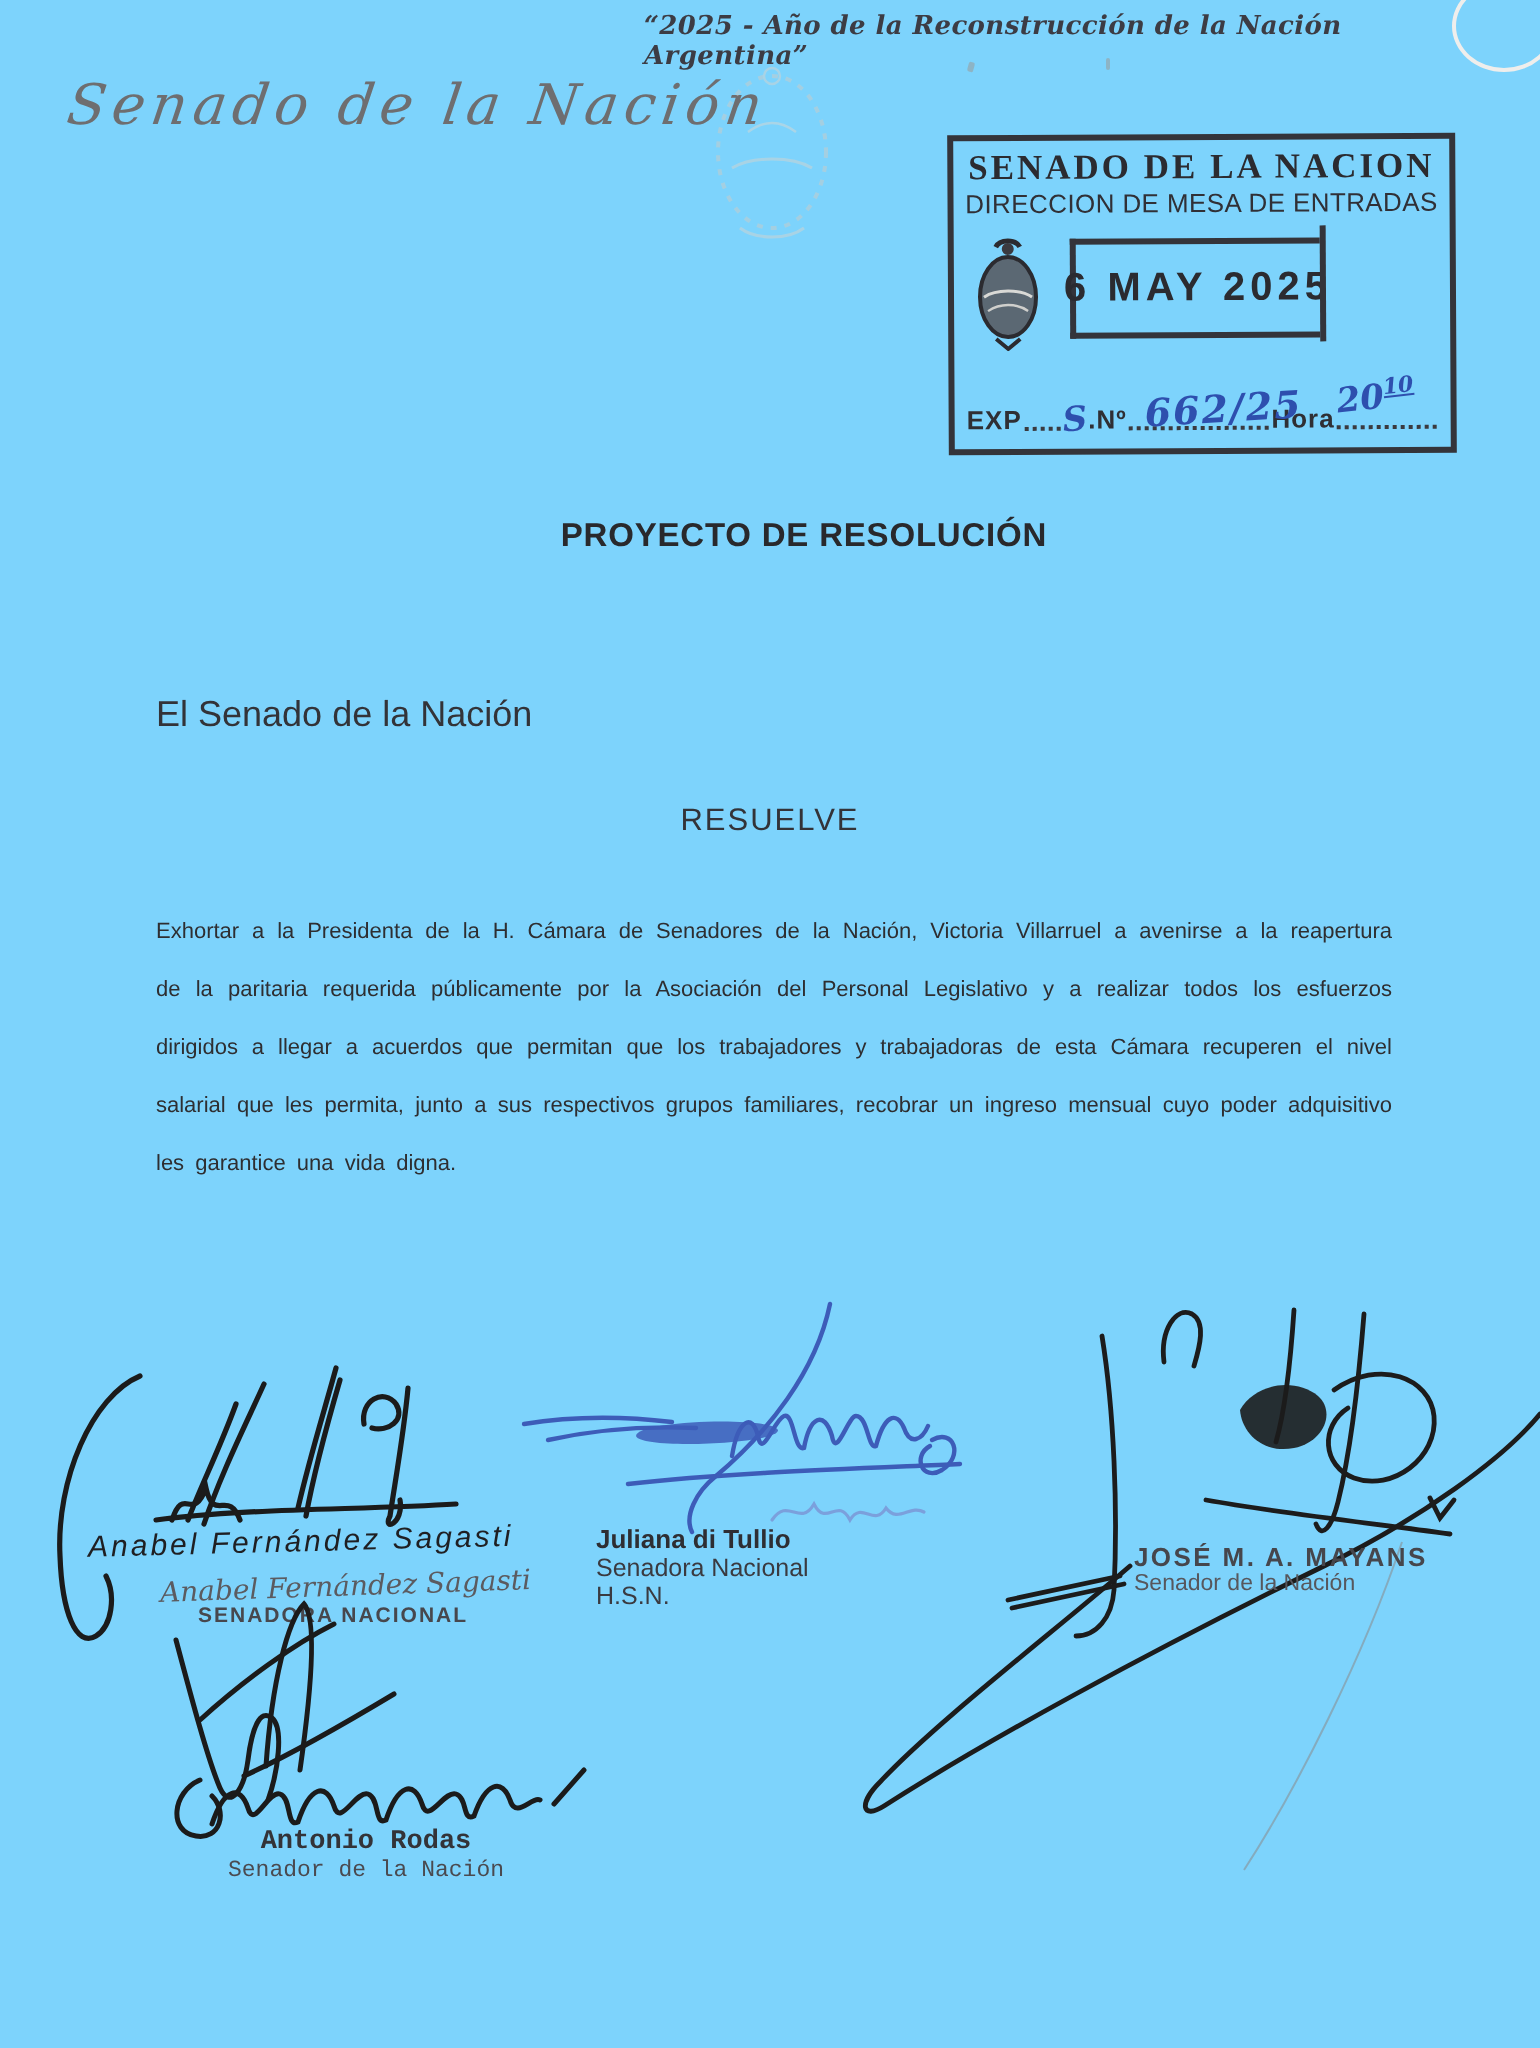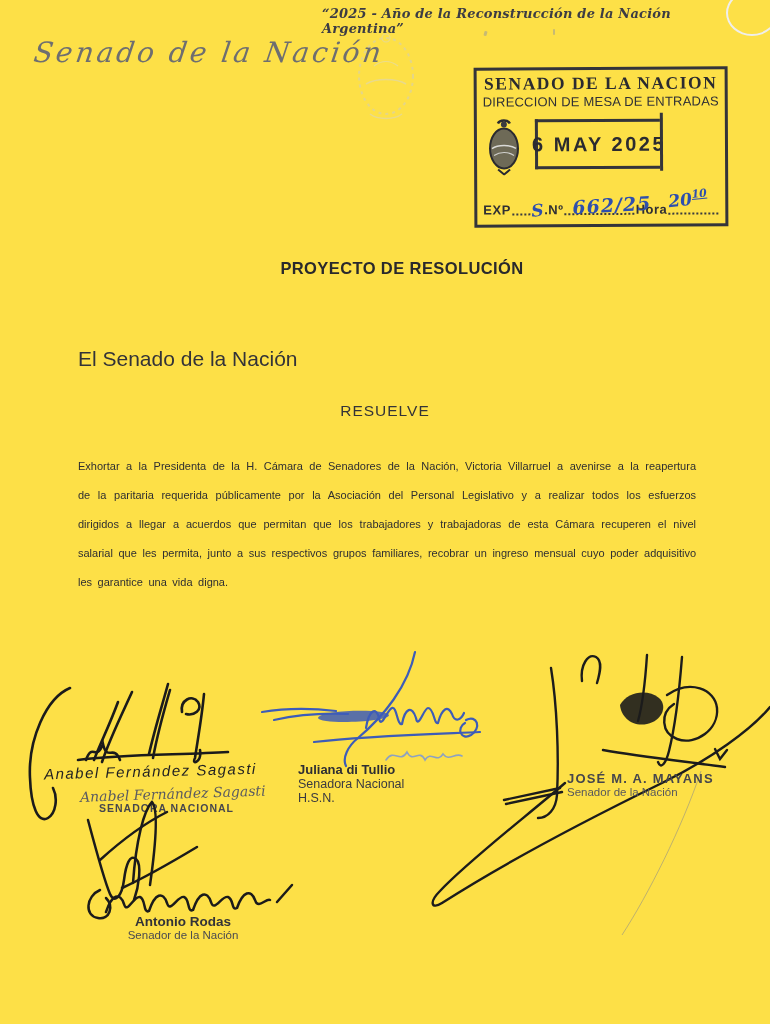--- a/index.html
+++ b/index.html
@@ -1,18 +1,18 @@
 <!DOCTYPE html>
 <html><head>
 <meta charset="utf-8">
 <style>
   html,body{margin:0;padding:0;background:#e8e8e8;}
   .page{
     position:relative; width:770px; height:1024px; margin:0 auto;
-    background:#fde047; overflow:hidden;
+    background:#7dd3fc; overflow:hidden;
     font-family:"Liberation Sans", sans-serif; color:#2e2e31;
   }
   
   .quote{
     position:absolute; left:322px; top:6px; width:380px;
     font-family:"DejaVu Serif", serif; font-style:italic; font-weight:bold;
     font-size:13px; color:#3c3c44; letter-spacing:.2px;
   }
   .letterhead{
     position:absolute; left:34px; top:36px;
@@ -64,21 +64,21 @@
   .ink-s{font-size:17px; margin:0 1px -1px 0; transform:rotate(-4deg);}
   .ink-num{position:absolute; left:8px; bottom:-3px; font-size:19px; transform:rotate(-3deg); letter-spacing:1px;}
   .ink-hora{position:absolute; left:0px; bottom:3px; font-size:17px; transform:rotate(-6deg); white-space:nowrap;}
   .ink-hora sup{font-size:11px; text-decoration:underline;}
   
   .doc-title{
     position:absolute; left:0; right:0; top:259px; text-align:center;
     transform:translateX(17px);
     font-weight:bold; font-size:16.5px; letter-spacing:.4px; color:#29292c;
   }
-  .salutation{position:absolute; left:78px; top:347px; font-size:21px; color:#333338;}
+  .salutation{position:absolute; left:78px; top:347px; font-size:18px; color:#333338;}
   .section-heading{
     position:absolute; left:0; right:0; top:402px; text-align:center;
     font-size:15.5px; letter-spacing:1px; color:#333338;
   }
   .body-par{
     position:absolute; left:78px; top:452px; width:618px;
     font-size:11px; line-height:29px; text-align:justify;
     word-spacing:2.5px; color:#2e2e31;
   }
   
@@ -96,21 +96,21 @@
   .role-sagasti{
     position:absolute; left:99px; top:802px; font-size:10.5px; font-weight:bold;
     letter-spacing:1px; color:#47474d;
   }
   .block-ditullio{position:absolute; left:298px; top:762px; width:140px; }
   .block-ditullio .nm{font-weight:bold; font-size:13px; color:#2e2e33;}
   .block-ditullio .rl, .block-ditullio .ch{font-size:12.5px; color:#3a3a40;}
   .block-mayans{position:absolute; left:567px; top:771px; width:160px; }
   .block-mayans .nm{font-weight:bold; font-size:13px; letter-spacing:1.2px; color:#46464c; white-space:nowrap;}
   .block-mayans .rl{font-size:11.5px; color:#57575d;}
-  .block-rodas{position:absolute; left:113px; top:914px; width:140px; text-align:center;}
+  .block-rodas{position:absolute; left:113px; top:914px; width:140px; text-align:center;font-family:Liberation Mono, monospace;}
   .block-rodas .nm{font-weight:bold; font-size:13.5px; color:#333338;}
   .block-rodas .rl{font-size:11.5px; color:#4a4a50;}
   svg{display:block;}
 </style>
 </head>
 <body>
 
 <div class="page">
 
   <div class="quote">“2025 - Año de la Reconstrucción de la Nación Argentina”</div>

